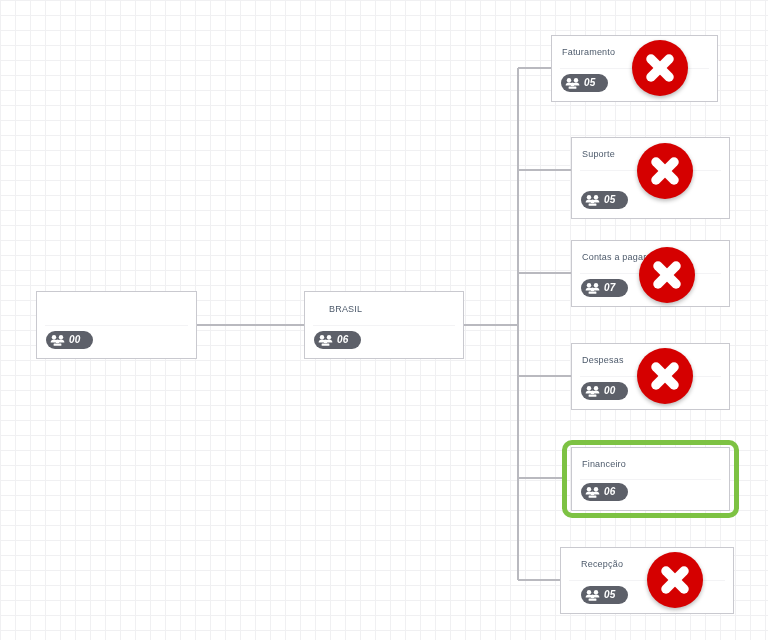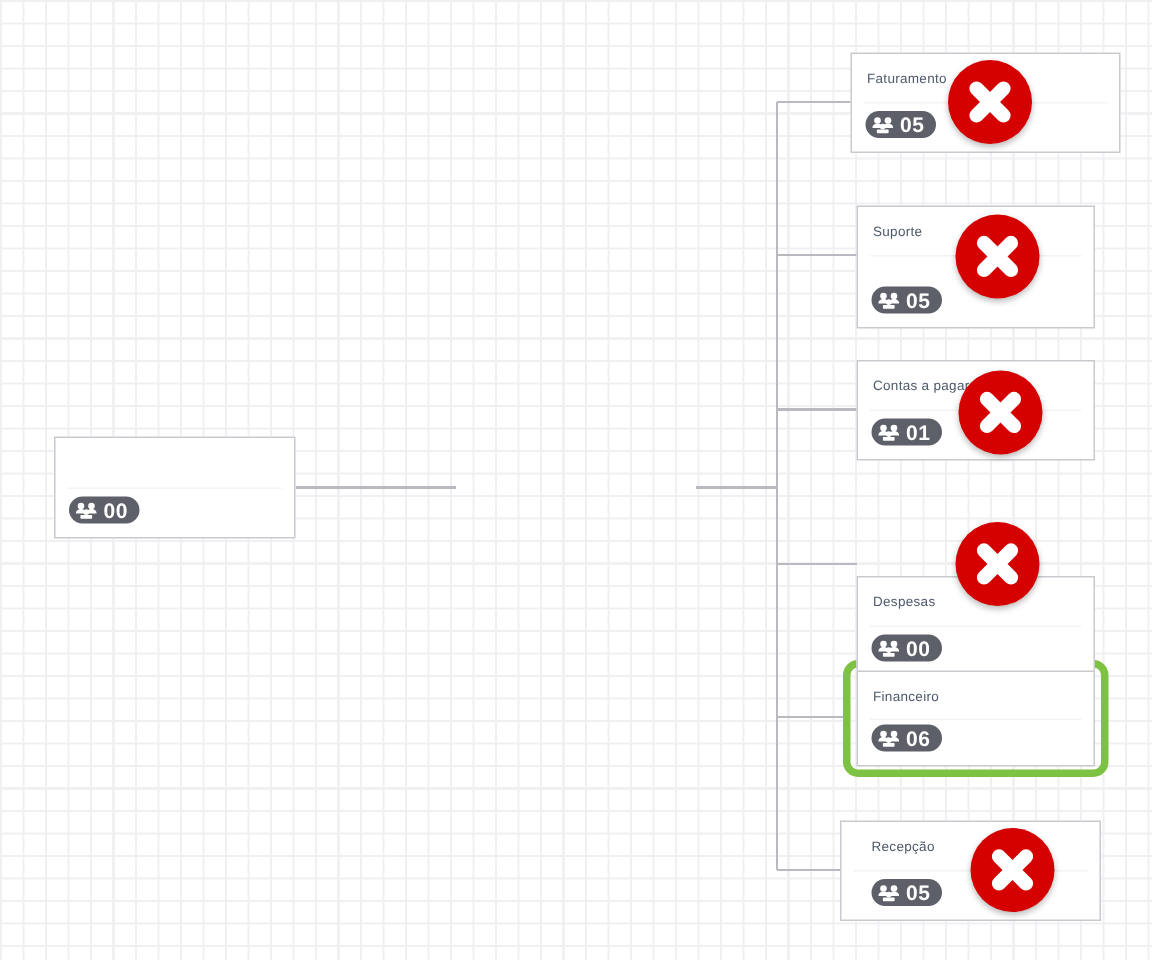--- a/index.html
+++ b/index.html
@@ -68,25 +68,26 @@
     min-width: 47px;
     padding: 0 8px 0 4px;
     border-radius: 9px;
     background: #5d6069;
     display: flex;
     align-items: center;
     gap: 4px;
   }
   .badge .ico { display:block; width:15px; height:13px; flex:0 0 auto; }
   .badge .cnt {
-    font-size: 14px;
+    font-size: 10px;
     font-weight: bold;
     color: #ffffff;
     line-height: 1;
     letter-spacing: .3px;
+    font-style: italic;
   }
 
   
   .remove-btn {
     position: absolute;
     width: 56px;
     height: 56px;
     border-radius: 50%;
     background: #d50000;
     z-index: 9;
@@ -138,22 +139,37 @@
         <circle cx="11" cy="3.3" r="2.2" fill="#fff"></circle>
         <path d="M.6 8.4c0-1.9 1.5-3 3.4-3s3.4 1.1 3.4 3z" fill="#fff"></path>
         <path d="M7.6 8.4c0-1.9 1.5-3 3.4-3s3.4 1.1 3.4 3z" fill="#fff"></path>
         <rect x="3.6" y="9.4" width="7.8" height="2.4" rx=".5" fill="#fff"></rect>
         <circle cx="7.5" cy="7.4" r="1.9" fill="#fff"></circle>
       </svg>
       <span class="cnt">00</span>
     </div>
   </div>
 
-
-  <div class="node" style="left:567px; top:35px; width:180px; height:67px;">
+  <div class="node" style="left:304px; top:291px; width:160px; height:68px;">
+    <div class="node-title" style="left:24px; top:12px;">BRASIL</div>
+    <div class="node-divider" style="top:33px;"></div>
+    <div class="badge">
+      <svg class="ico" viewBox="0 0 15 13">
+        <circle cx="4" cy="3.3" r="2.2" fill="#fff"></circle>
+        <circle cx="11" cy="3.3" r="2.2" fill="#fff"></circle>
+        <path d="M.6 8.4c0-1.9 1.5-3 3.4-3s3.4 1.1 3.4 3z" fill="#fff"></path>
+        <path d="M7.6 8.4c0-1.9 1.5-3 3.4-3s3.4 1.1 3.4 3z" fill="#fff"></path>
+        <rect x="3.6" y="9.4" width="7.8" height="2.4" rx=".5" fill="#fff"></rect>
+        <circle cx="7.5" cy="7.4" r="1.9" fill="#fff"></circle>
+      </svg>
+      <span class="cnt">06</span>
+    </div>
+  </div>
+
+  <div class="node" style="left:551px; top:35px; width:167px; height:67px;">
     <div class="node-title">Faturamento</div>
     <div class="node-divider" style="top:32px;"></div>
     <div class="badge">
       <svg class="ico" viewBox="0 0 15 13">
         <circle cx="4" cy="3.3" r="2.2" fill="#fff"></circle>
         <circle cx="11" cy="3.3" r="2.2" fill="#fff"></circle>
         <path d="M.6 8.4c0-1.9 1.5-3 3.4-3s3.4 1.1 3.4 3z" fill="#fff"></path>
         <path d="M7.6 8.4c0-1.9 1.5-3 3.4-3s3.4 1.1 3.4 3z" fill="#fff"></path>
         <rect x="3.6" y="9.4" width="7.8" height="2.4" rx=".5" fill="#fff"></rect>
         <circle cx="7.5" cy="7.4" r="1.9" fill="#fff"></circle>
@@ -199,33 +215,33 @@
     <div class="node-divider" style="top:32px;"></div>
     <div class="badge">
       <svg class="ico" viewBox="0 0 15 13">
         <circle cx="4" cy="3.3" r="2.2" fill="#fff"></circle>
         <circle cx="11" cy="3.3" r="2.2" fill="#fff"></circle>
         <path d="M.6 8.4c0-1.9 1.5-3 3.4-3s3.4 1.1 3.4 3z" fill="#fff"></path>
         <path d="M7.6 8.4c0-1.9 1.5-3 3.4-3s3.4 1.1 3.4 3z" fill="#fff"></path>
         <rect x="3.6" y="9.4" width="7.8" height="2.4" rx=".5" fill="#fff"></rect>
         <circle cx="7.5" cy="7.4" r="1.9" fill="#fff"></circle>
       </svg>
-      <span class="cnt">01</span>
+      <span class="cnt">07</span>
     </div>
   </div>
   <div class="remove-btn" style="left:639px; top:247px;">
     <svg viewBox="0 0 56 56">
       <g stroke="#fff" stroke-width="9.5" stroke-linecap="round">
         <line x1="19" y1="19" x2="37" y2="37"></line>
         <line x1="37" y1="19" x2="19" y2="37"></line>
       </g>
     </svg>
   </div>
 
-  <div class="node" style="left:571px; top:343px; width:159px; height:67px;margin-top:41px;">
+  <div class="node" style="left:571px; top:343px; width:159px; height:67px;">
     <div class="node-title">Despesas</div>
     <div class="node-divider" style="top:32px;"></div>
     <div class="badge">
       <svg class="ico" viewBox="0 0 15 13">
         <circle cx="4" cy="3.3" r="2.2" fill="#fff"></circle>
         <circle cx="11" cy="3.3" r="2.2" fill="#fff"></circle>
         <path d="M.6 8.4c0-1.9 1.5-3 3.4-3s3.4 1.1 3.4 3z" fill="#fff"></path>
         <path d="M7.6 8.4c0-1.9 1.5-3 3.4-3s3.4 1.1 3.4 3z" fill="#fff"></path>
         <rect x="3.6" y="9.4" width="7.8" height="2.4" rx=".5" fill="#fff"></rect>
         <circle cx="7.5" cy="7.4" r="1.9" fill="#fff"></circle>

